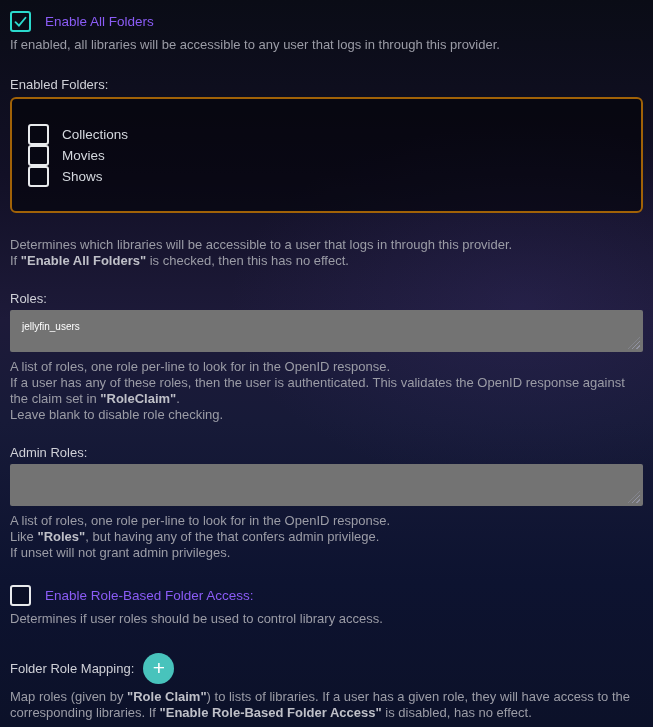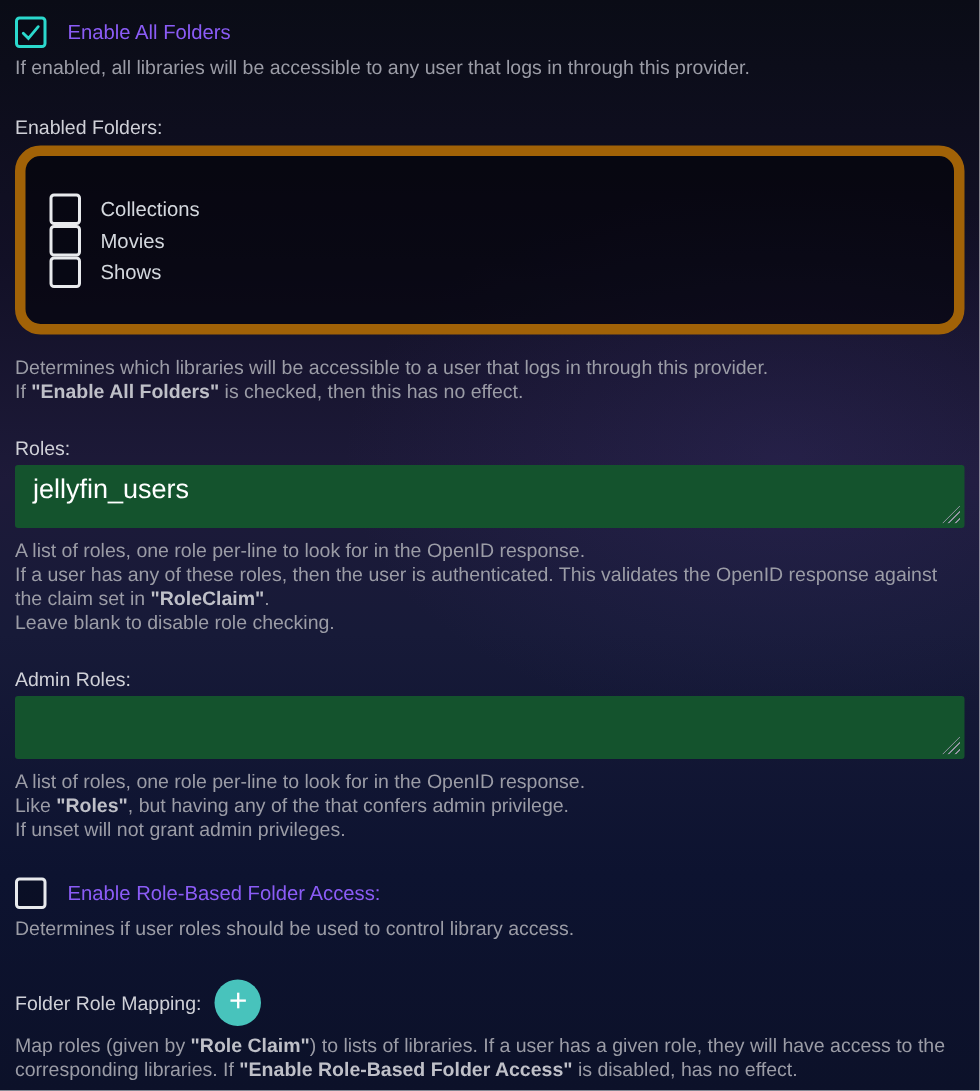--- a/index.html
+++ b/index.html
@@ -32,49 +32,49 @@
   
   .desc { margin-top: 5px; color: #9b9ca6; }
   .desc-line { line-height: 16px; }
   .desc-line strong { color: #bfc0c8; font-weight: 700; }
 
   .field-label { color: #cfd0d7; font-size: 13px; }
 
   
   .folder-box {
     margin-top: 5px;
-    border: 7px solid #a16207; border-radius: 17px;
+    border: 2px solid #a16207; border-radius: 6px;
     background: rgba(1,2,6,0.55);
     padding: 25px 16px 24px 16px;
   }
   .folder-row { gap: 13px; }
   .folder-row + .folder-row { }
   .folder-label { color: #d4d8de; }
 
   
   .ta-wrap { position: relative; margin-top: 4px; }
   textarea {
     display: block; width: 100%; height: 42px;
-    background: #14532d; color: #ffffff;
+    background: #737373; color: #ffffff;
     border: none; border-radius: 2px; resize: none;
     font-family: "Liberation Sans", "DejaVu Sans", sans-serif;
-    font-size: 18px; line-height: 17px;
+    font-size: 10px; line-height: 17px;
     padding: 8px 12px; outline: none;
   }
   .grip {
     position: absolute; right: 3px; bottom: 3px; width: 12px; height: 12px;
     background: repeating-linear-gradient(135deg, transparent 0 2px, #9293a2 2px 3px);
     clip-path: polygon(100% 0, 100% 100%, 0 100%);
     pointer-events: none;
   }
 
   
   .gap-lg { margin-top: 24px; }
   .gap-md { margin-top: 22px; }
-  .desc-after-box { margin-top: 14px; }
+  .desc-after-box { margin-top: 24px; }
   .desc-after-ta { margin-top: 7px; }
 
   
   .mapping-row { display: flex; align-items: center; gap: 9px; margin-top: 26px; }
   .fab {
     width: 31px; height: 31px; border-radius: 50%;
     background: #48c3bc; color: #ffffff; border: none; cursor: pointer;
     display: inline-flex; align-items: center; justify-content: center;
     font-family: "Liberation Sans", "DejaVu Sans", sans-serif;
     font-size: 21px; font-weight: 400; line-height: 1; padding-bottom: 2px;

